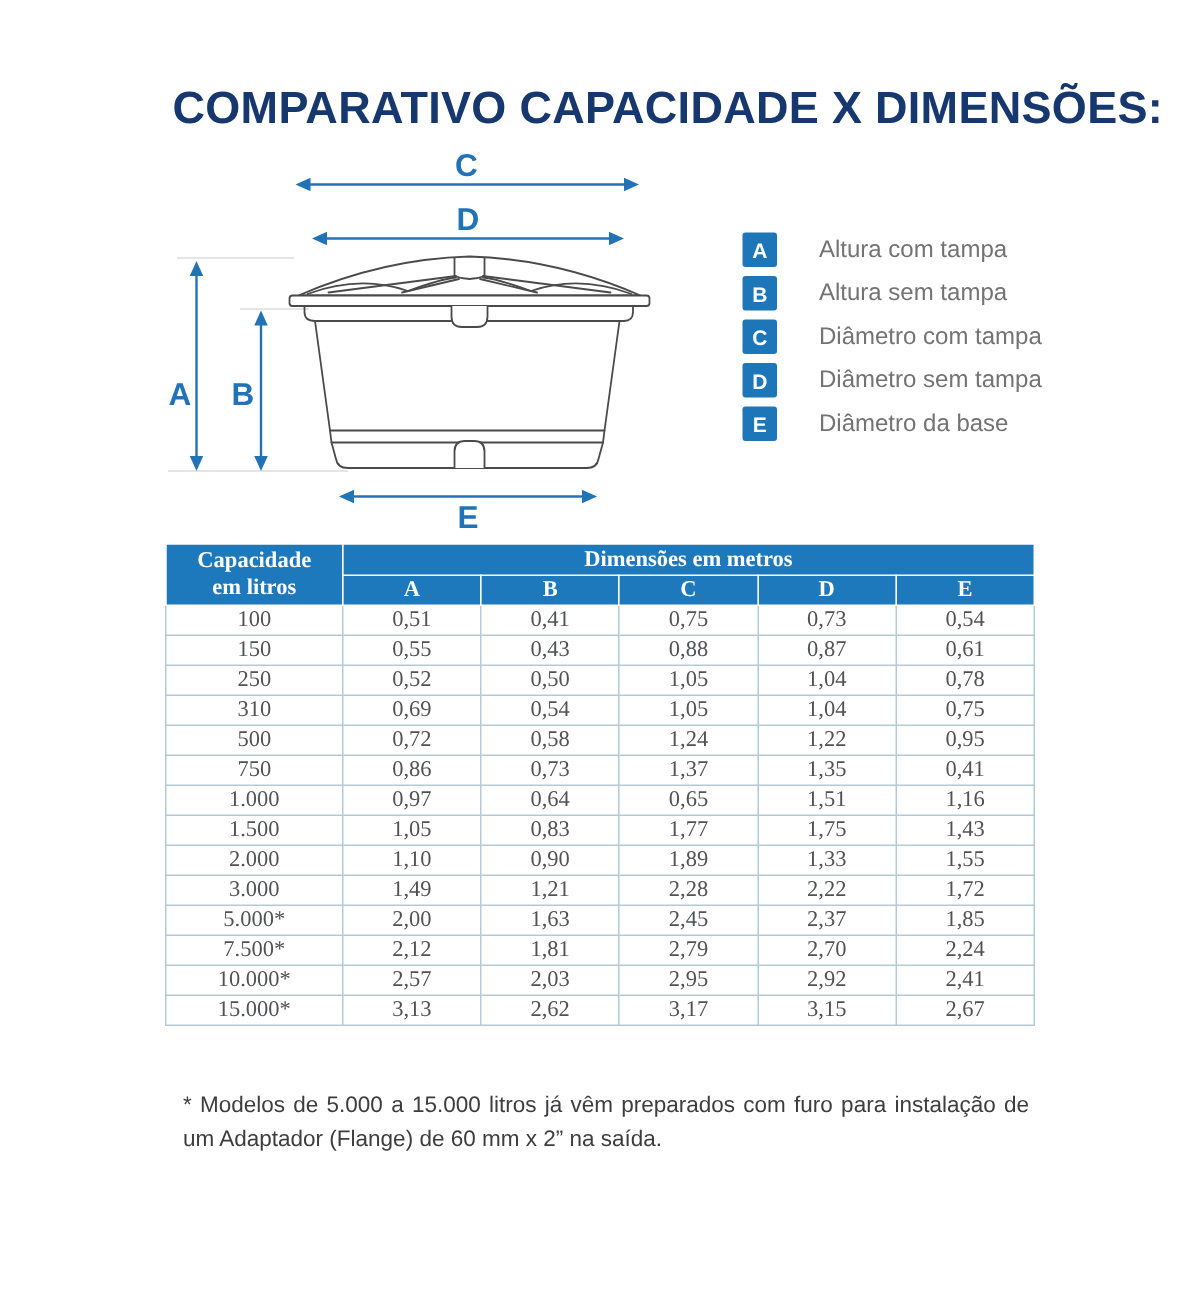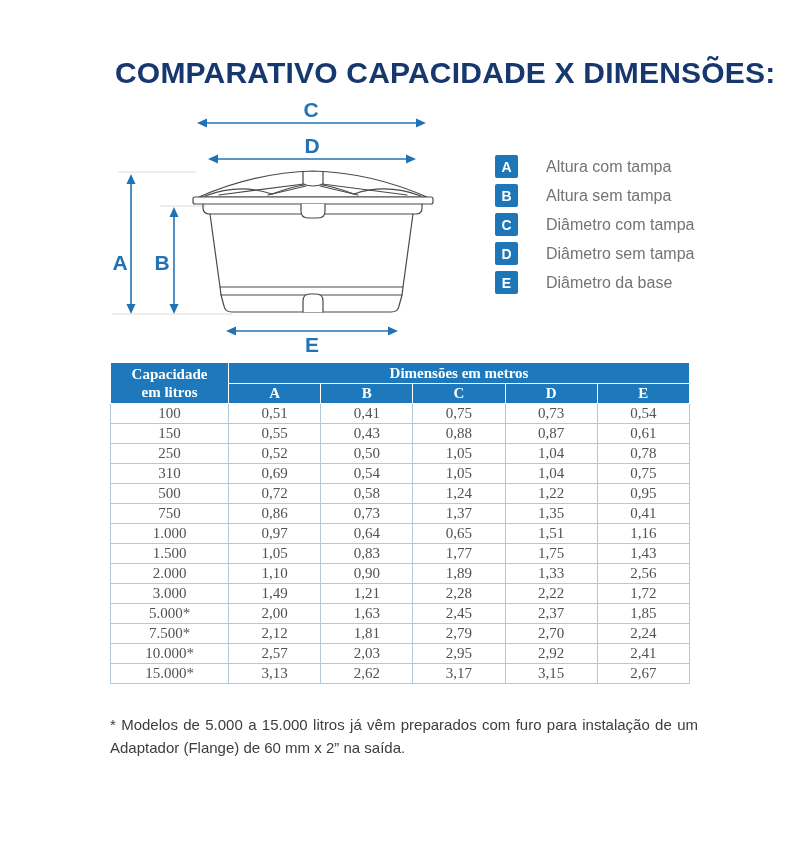--- a/index.html
+++ b/index.html
@@ -23,21 +23,21 @@
   table.cap th{background:#1d79bb;color:#fff;font-weight:bold;font-size:15px;
                border:1.5px solid #fff;padding:0;}
   table.cap th.group{height:20px;}
   table.cap th.sub{height:19px;border-top:1.5px solid #fff;}
   table.cap th.cap-col{line-height:18px;font-size:15px;}
   table.cap td{border:1px solid #b3c9d8;height:19px;padding:0;text-align:center;
                font-size:15px;color:#515254;line-height:19px;background:#fff;}
 
   .notes{position:absolute;left:110px;top:714px;width:588px;color:#3d3d3f;}
   .note-1{font-size:15px;margin:0 0 10px 0;}
-  .note-2{font-size:15px;margin:0;text-align:justify;line-height:1.5;}
+  .note-2{font-size:15px;margin:12px;text-align:justify;line-height:1.5;}
 </style>
 </head>
 <body>
 
 <div class="page">
 
   <div class="title">COMPARATIVO CAPACIDADE X DIMENSÕES:</div>
 
   <svg class="diagram-svg" width="800" height="380" viewBox="0 0 800 380" xmlns="http://www.w3.org/2000/svg">
 
@@ -221,21 +221,21 @@
             <td>1,77</td>
             <td>1,75</td>
             <td>1,43</td>
           </tr>
           <tr>
             <td>2.000</td>
             <td>1,10</td>
             <td>0,90</td>
             <td>1,89</td>
             <td>1,33</td>
-            <td>2,56</td>
+            <td>1,55</td>
           </tr>
           <tr>
             <td>3.000</td>
             <td>1,49</td>
             <td>1,21</td>
             <td>2,28</td>
             <td>2,22</td>
             <td>1,72</td>
           </tr>
           <tr>

